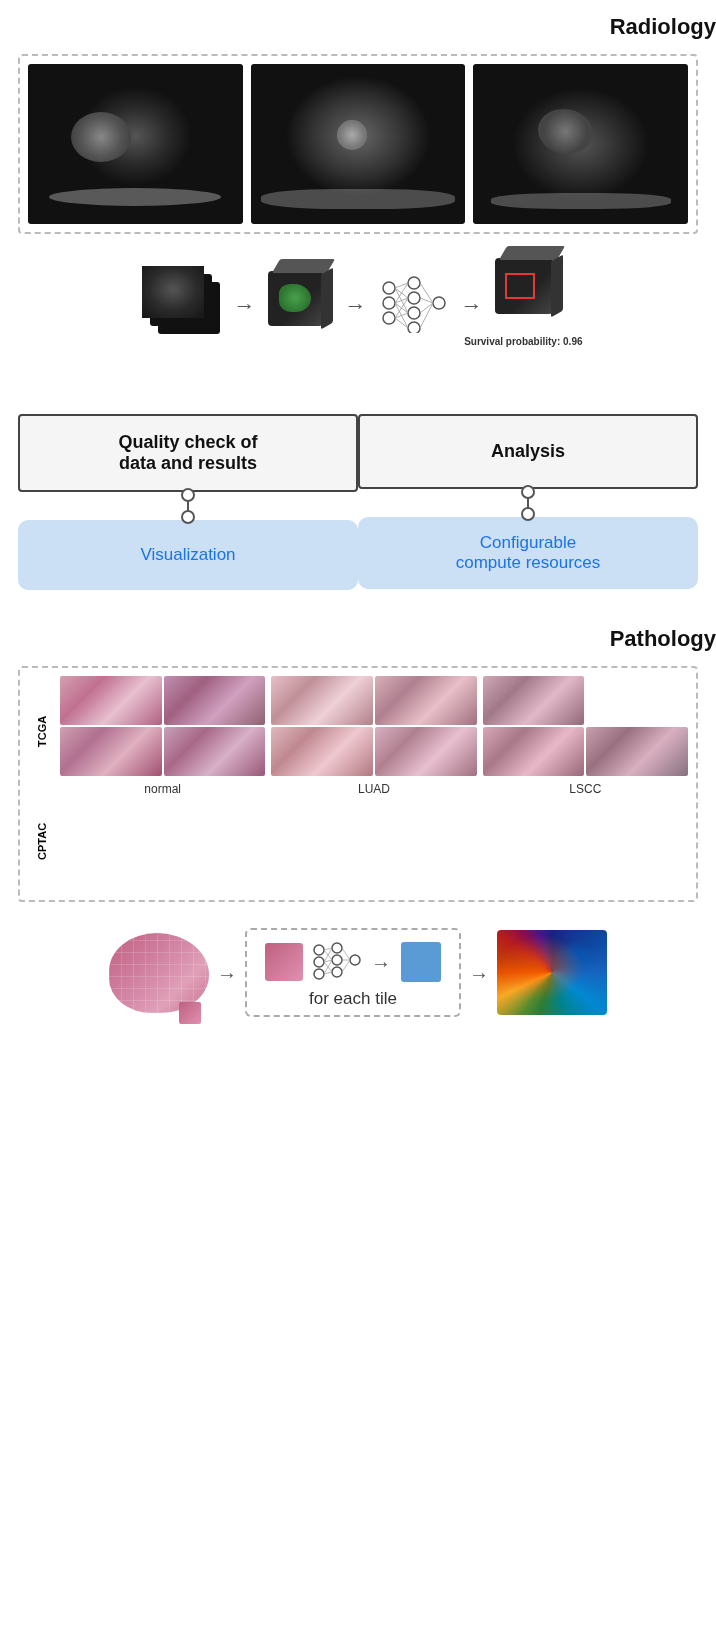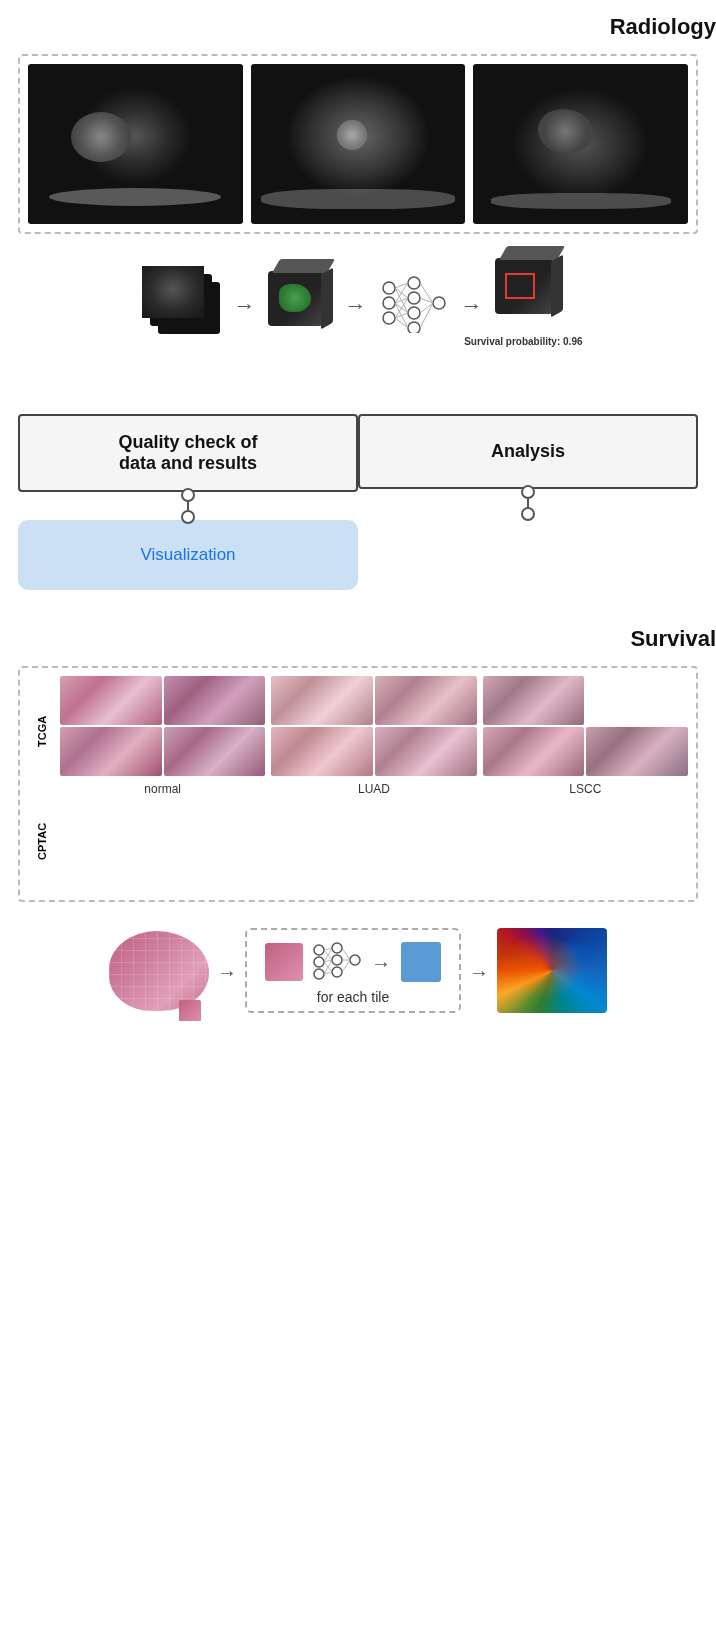--- a/index.html
+++ b/index.html
@@ -463,21 +463,21 @@
       width: 50px; height: 40px;
     }
 
     .blue-square {
       width: 40px; height: 40px;
       background: #5b9bd5;
       border-radius: 3px;
     }
 
     .for-each-label {
-      font-size: 14px;
+      font-size: 17px;
       color: #333;
       text-align: center;
     }
 
     .heatmap-img {
       width: 110px; height: 85px;
       background: conic-gradient(from 0deg, #1a237e 0%, #0d47a1 15%, #1565c0 25%, #0288d1 35%, #00838f 45%, #2e7d32 55%, #558b2f 60%, #f9a825 68%, #e65100 75%, #bf360c 80%, #b71c1c 85%, #880e4f 90%, #4a148c 95%, #1a237e 100%);
       border-radius: 4px;
       position: relative;
       overflow: hidden;
@@ -581,26 +581,29 @@
       <div class="connector-line"></div>
       <div class="blue-box">
         <span>Visualization</span>
       </div>
     </div>
     <div class="workflow-col">
       <div class="white-box">
         <span>Analysis</span>
       </div>
       <div class="connector-line"></div>
+      <div class="blue-box">
+        <span>Configurable<br>compute resources</span>
+      </div>
     </div>
   </div>
 </div>
 
 <div class="pathology-section">
-  <h1 class="section-title">Survival</h1>
+  <h1 class="section-title">Pathology</h1>
 
   <div class="pathology-grid-box">
     <div class="pathology-labels-row">
 
       <div style="display:flex;flex-direction:column;width:28px;margin-right:4px;">
         <div class="side-label tcga">TCGA</div>
         <div class="side-label cptac">CPTAC</div>
       </div>
 
       <div class="path-grid">

